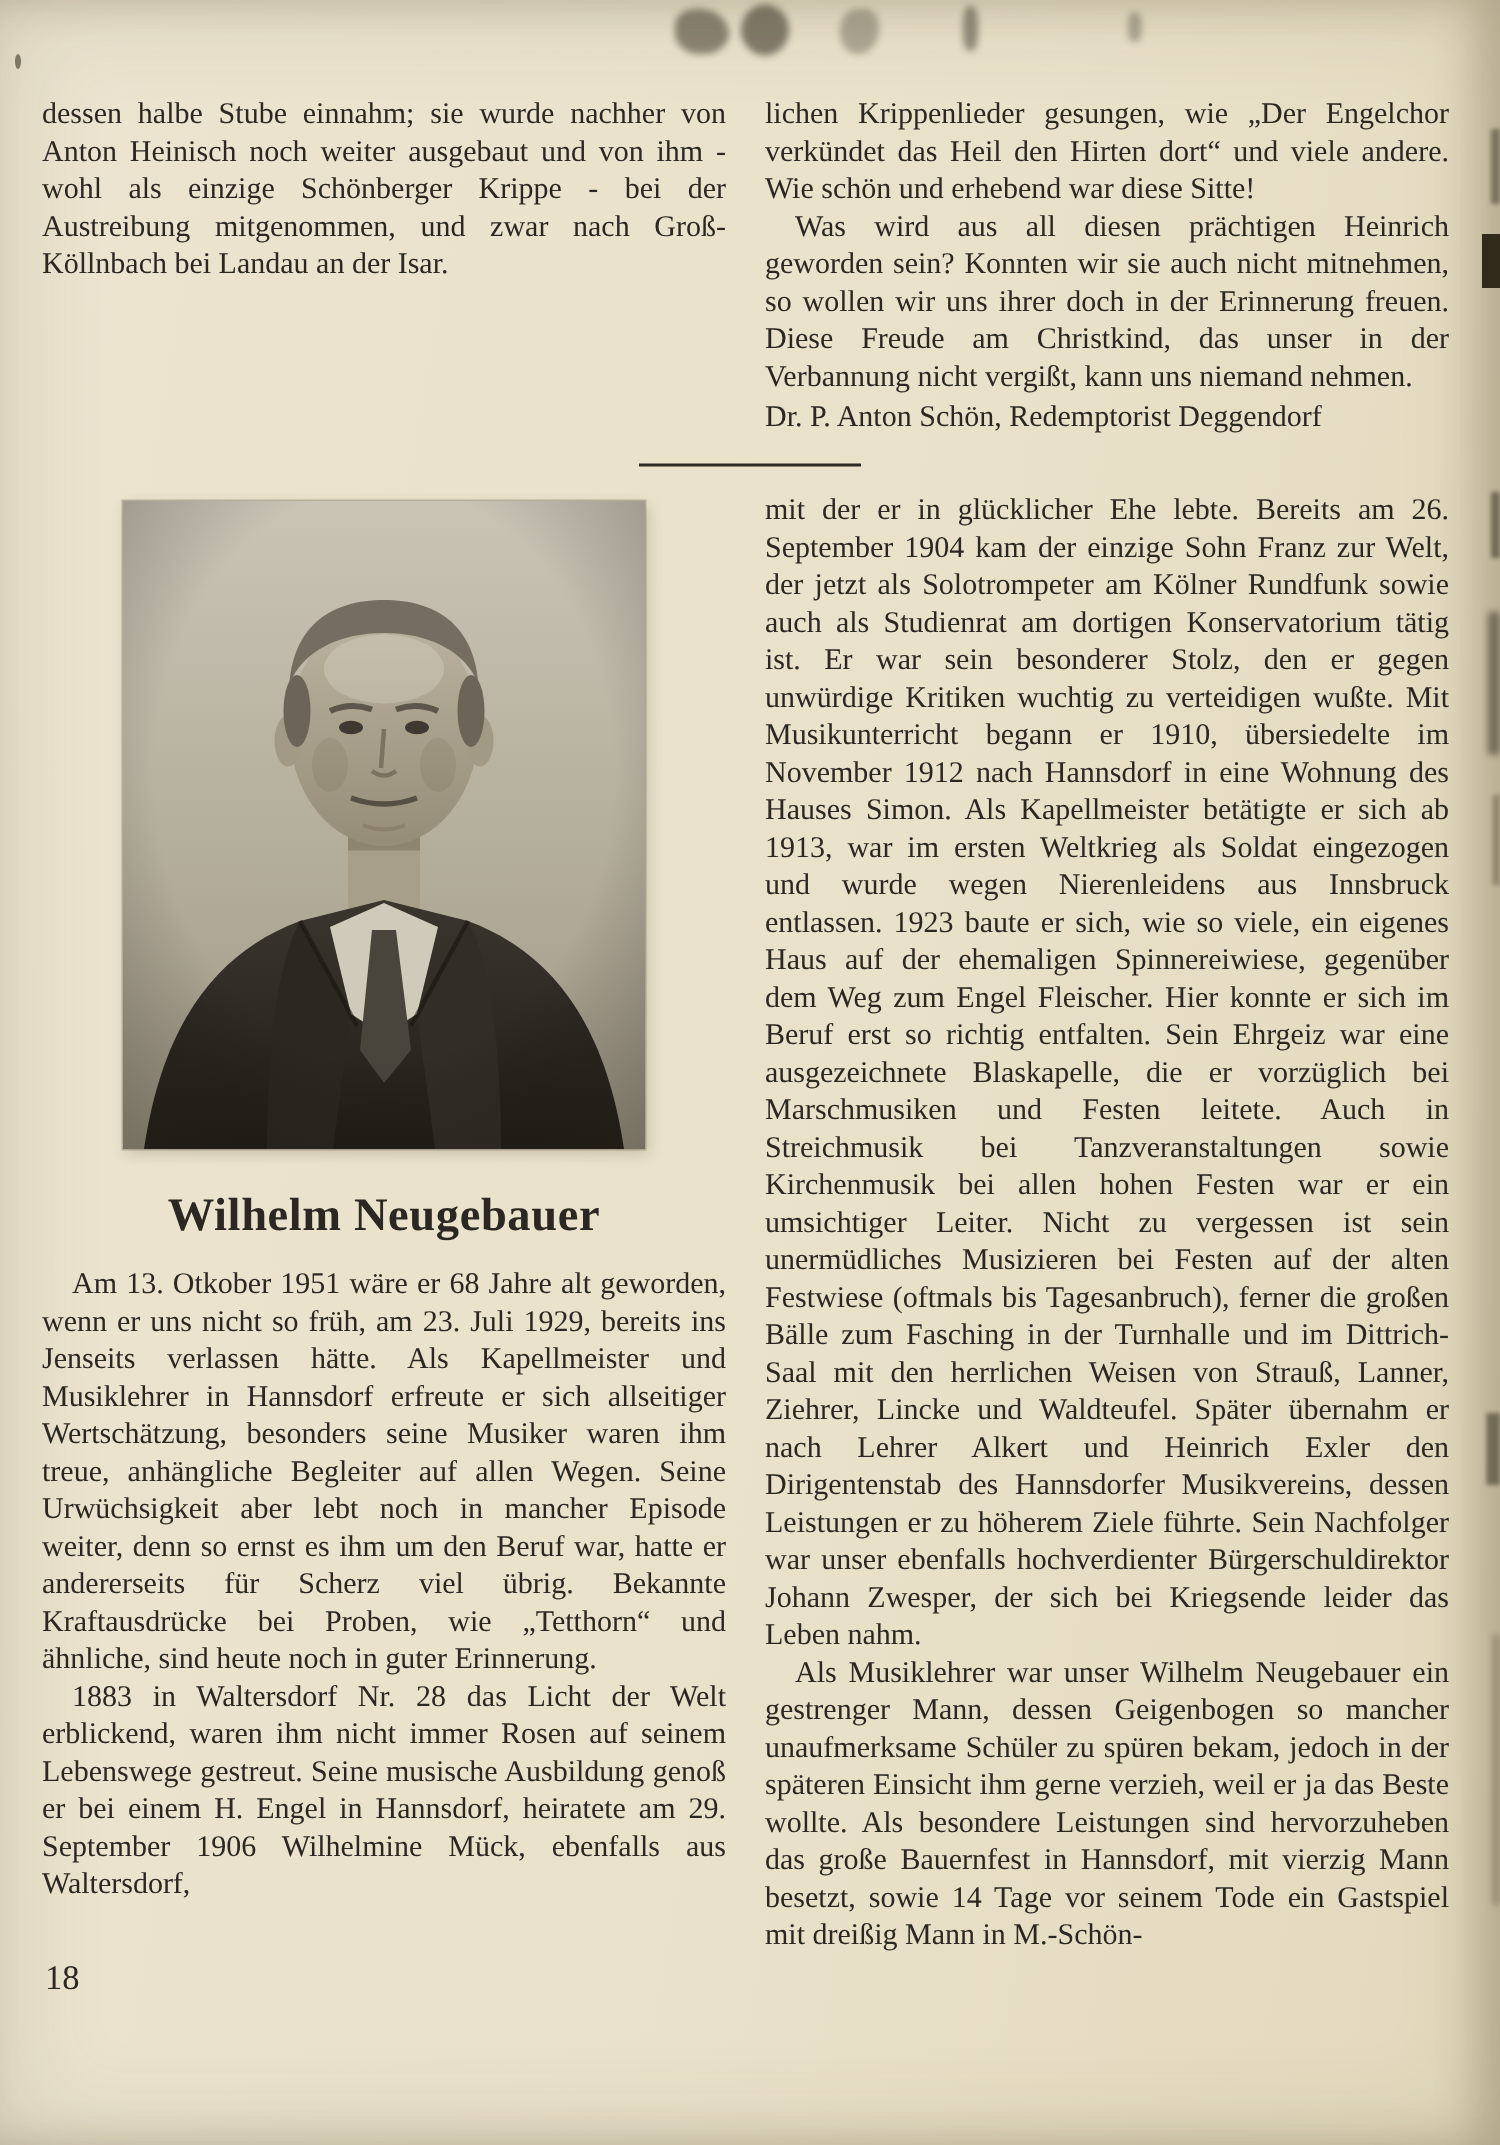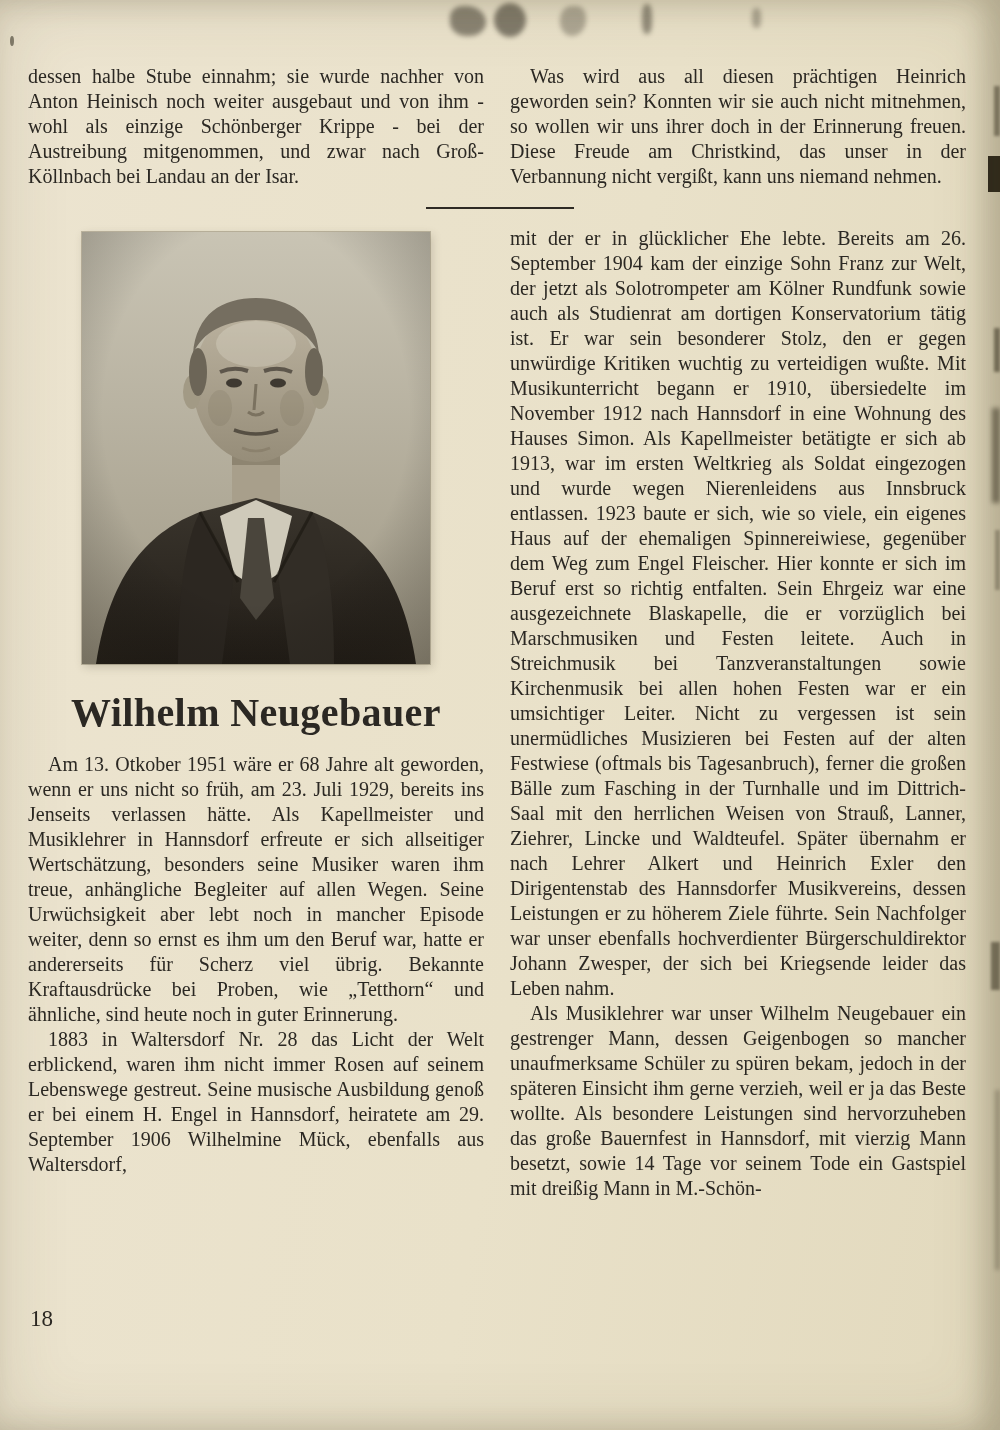--- a/index.html
+++ b/index.html
@@ -41,21 +41,21 @@
     margin: 18px auto 17px auto;
   }
   .photo {
     margin: 6px auto 0 auto;
     width: 348px; height: 432px;
     display: block; padding: 0;
     box-shadow: 0 0 0 1px rgba(70,60,40,.28), 2px 3px 9px rgba(70,60,40,.22);
   }
   .photo svg { display: block; }
   .article-title {
-    font-size: 40px; line-height: 1.1; font-weight: bold;
+    font-size: 31px; line-height: 1.1; font-weight: bold;
     text-align: center; letter-spacing: .4px;
     margin: 27px 0 17px 0;
   }
   .pagenum {
     position: absolute; left: 30px; top: 1306px;
     font-size: 23px;
     font-family: Liberation Serif, serif;
   }
   
   .smudge { position: absolute; background: #3d382d; filter: blur(2.5px); }
@@ -87,21 +87,23 @@
   <div class="smudge s5"></div>
   <div class="smudge s6"></div>
 
   <div class="content">
 
     <section class="columns">
       <div class="col">
         <p>dessen halbe Stube einnahm; sie wurde nachher von Anton Heinisch noch weiter ausgebaut und von ihm - wohl als einzige Schönberger Krippe - bei der Austreibung mitgenommen, und zwar nach Groß-Köllnbach bei Landau an der Isar.</p>
       </div>
       <div class="col">
+        <p>lichen Krippenlieder gesungen, wie „Der Engelchor verkündet das Heil den Hirten dort“ und viele andere. Wie schön und erhebend war diese Sitte!</p>
         <p class="indent">Was wird aus all diesen prächtigen Heinrich geworden sein? Konnten wir sie auch nicht mitnehmen, so wollen wir uns ihrer doch in der Erinnerung freuen. Diese Freude am Christkind, das unser in der Verbannung nicht vergißt, kann uns niemand nehmen.</p>
+        <p class="byline">Dr. P. Anton Schön, Redemptorist Deggendorf</p>
       </div>
     </section>
 
     <hr class="divider">
 
     <section class="columns">
       <div class="col">
 
         <figure class="photo">
           <svg viewBox="0 0 348 432" width="348" height="432" role="img">

